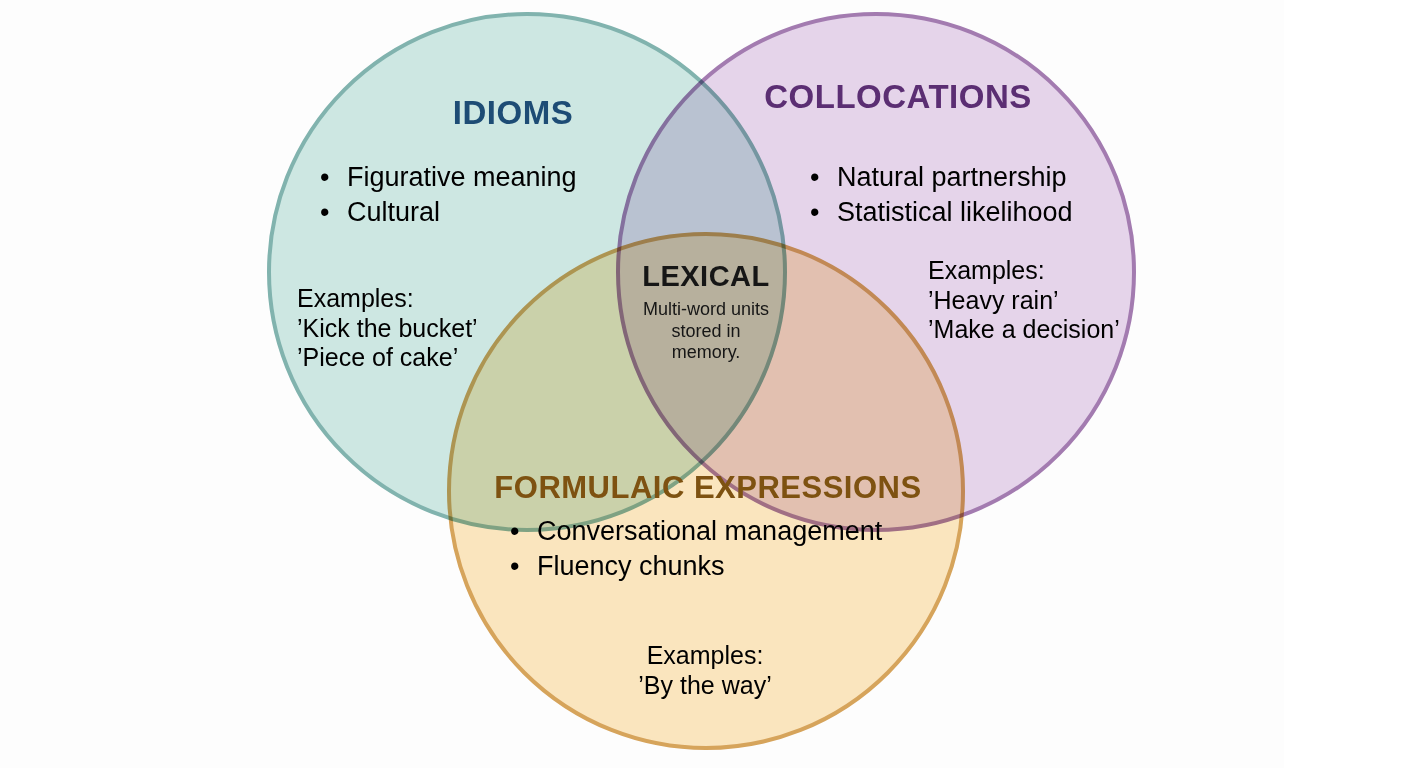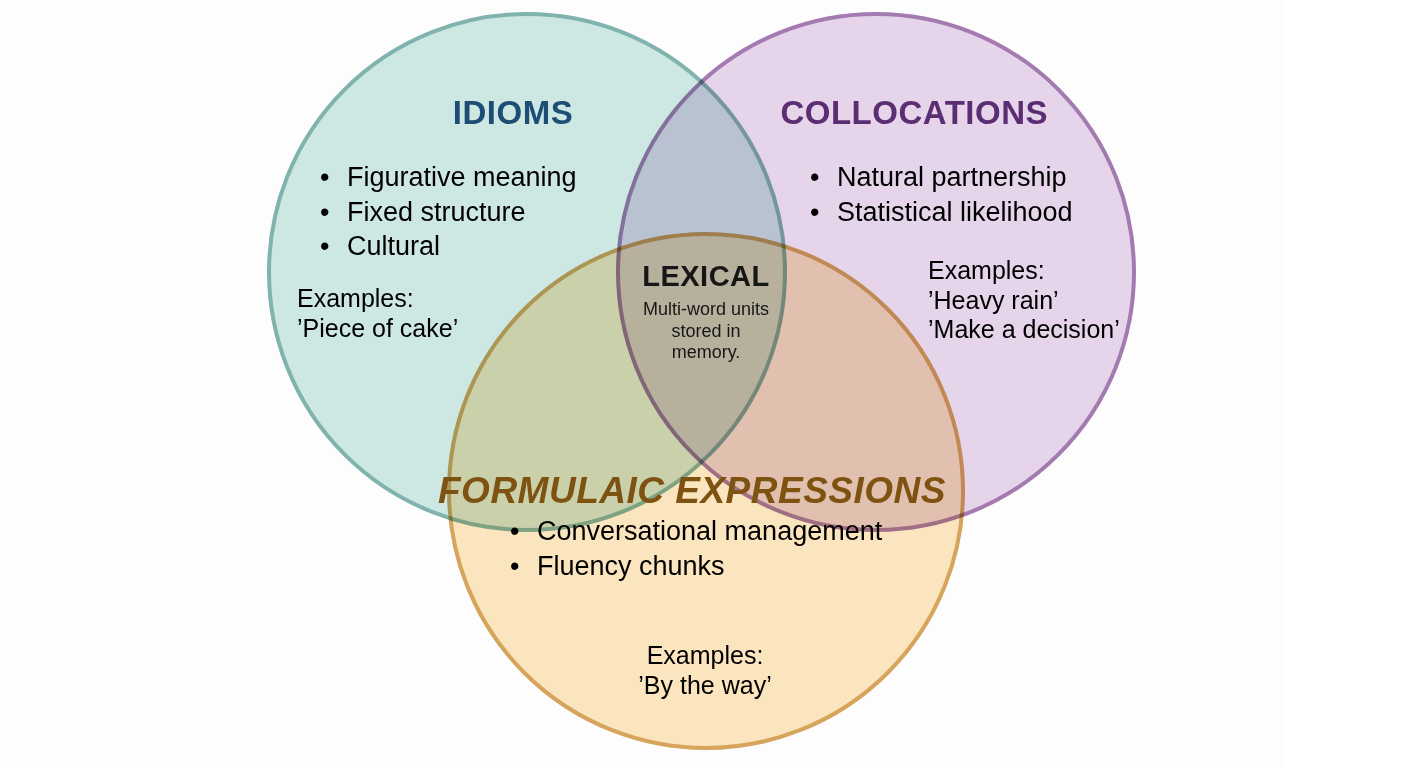--- a/index.html
+++ b/index.html
@@ -29,22 +29,22 @@
   
   .txt { position: absolute; color: #000000; }
   .title {
     font-weight: bold;
     font-size: 33px;
     letter-spacing: 0.5px;
     text-align: center;
     white-space: nowrap;
   }
   .title-idioms       { left: 393px; top: 94px;  width: 240px; }
-  .title-collocations { left: 748px; top: 94px;  width: 300px; text-align: right; }
-  .title-formulaic    { left: 438px; top: 470px; width: 500px; font-size: 37px; font-style: italic; }
+  .title-collocations { left: 748px; top: 78px;  width: 300px; }
+  .title-formulaic    { left: 458px; top: 470px; width: 500px; font-size: 31px; }
 
   .bullets { font-size: 27px; line-height: 34.5px; }
   .bullets-idioms       { left: 320px; top: 160px; }
   .bullets-collocations { left: 810px; top: 160px; }
   .bullets-formulaic    { left: 510px; top: 514px; }
   .bullet { position: relative; padding-left: 27px; white-space: nowrap; }
   .bullet::before {
     content: "\2022";
     position: absolute;
     left: 0;
@@ -80,25 +80,25 @@
 
 <div class="page">
 
   <div class="circle circle-idioms" style="background-color: rgb(207, 233, 228); border-color: rgb(130, 181, 176);"></div>
   <div class="circle circle-collocations" style="background-color: rgb(231, 214, 236); border-color: rgb(164, 124, 178);"></div>
   <div class="circle circle-formulaic" style="background-color: rgb(252, 231, 192); border-color: rgb(216, 165, 92);"></div>
 
   <div class="txt title title-idioms" style="color: rgb(29, 76, 117);">IDIOMS</div>
   <div class="txt bullets bullets-idioms">
     <div class="bullet">Figurative meaning</div>
-    <div class="bullet">Fixed structure</div>
     <div class="bullet">Cultural</div>
   </div>
   <div class="txt examples examples-idioms">
     <div>Examples:</div>
+    <div>’Kick the bucket’</div>
     <div>’Piece of cake’</div>
   </div>
 
   <div class="txt title title-collocations" style="color: rgb(91, 46, 115);">COLLOCATIONS</div>
   <div class="txt bullets bullets-collocations">
     <div class="bullet">Natural partnership</div>
     <div class="bullet">Statistical likelihood</div>
   </div>
   <div class="txt examples examples-collocations">
     <div>Examples:</div>

